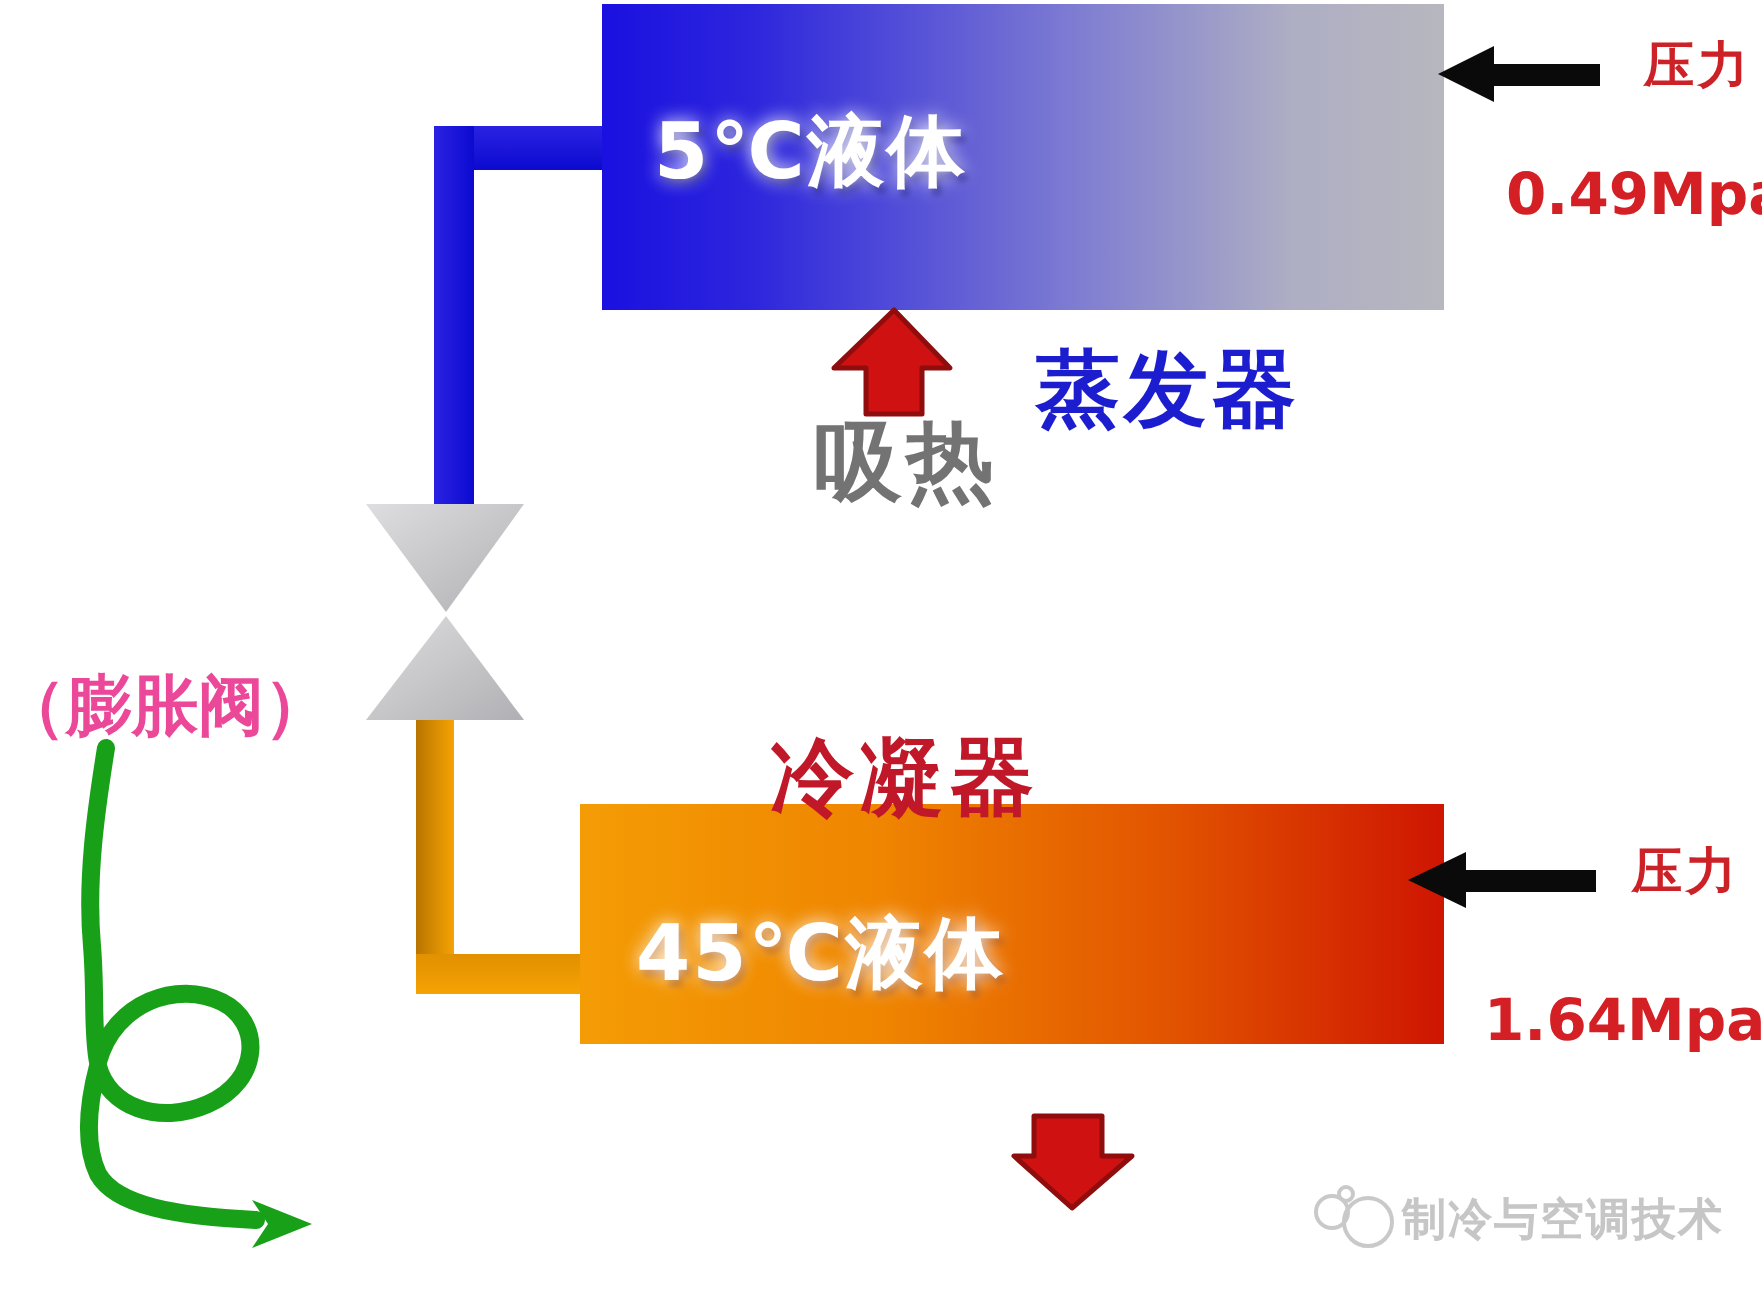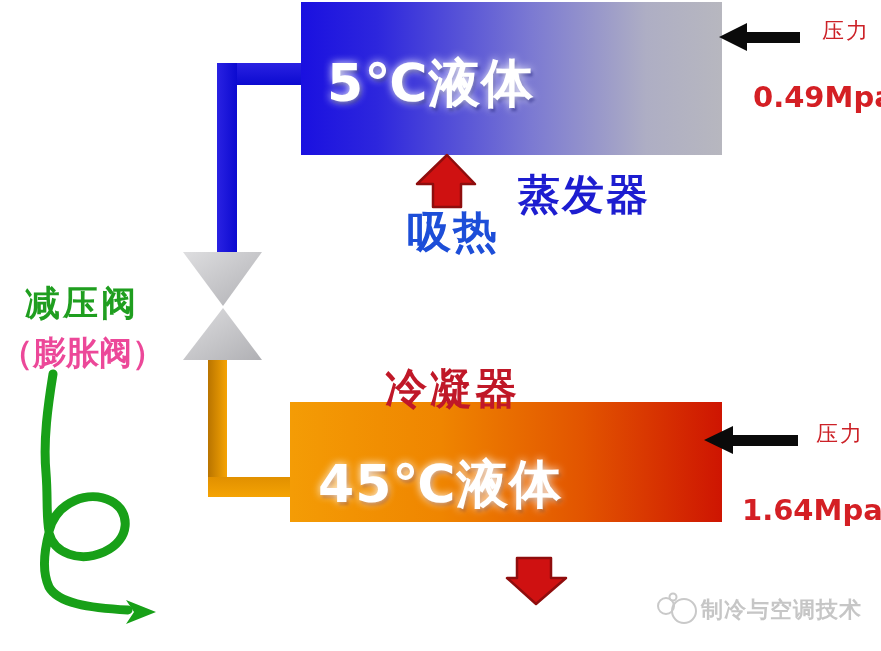--- a/index.html
+++ b/index.html
@@ -26,29 +26,29 @@
   .pipe-blue-v{left:217px;top:63px;width:20px;height:189px;
     background:linear-gradient(90deg,#2a22e2,#0c0ad0);}
   .pipe-orange-v{left:208px;top:359px;width:19px;height:138px;
     background:linear-gradient(90deg,#b97400,#f5a303);}
   .pipe-orange-h{left:208px;top:477px;width:84px;height:20px;
     background:linear-gradient(180deg,#e19000,#f5a303);}
   
   .liquid-label{
     color:#ffffff;font-weight:bold;
     font-family:"DejaVu Sans","Liberation Sans",sans-serif;
-    font-size:52px;line-height:1;letter-spacing:1px;white-space:nowrap;
+    font-size:39px;line-height:1;letter-spacing:1px;white-space:nowrap;
   }
   .liquid-evap{left:26px;top:55px;text-shadow:0 0 9px rgba(255,255,255,.95),2px 3px 3px rgba(10,10,120,.65);}
   .liquid-cond{left:28px;top:56px;text-shadow:0 0 9px rgba(255,255,255,.95),2px 3px 3px rgba(150,60,0,.6);}
   .label-evaporator{left:518px;top:174px;font-size:42px;font-weight:bold;color:#1d1dd0;letter-spacing:2px;line-height:1;}
   .label-condenser{left:385px;top:348px;font-size:42px;font-weight:bold;color:#c01828;letter-spacing:3px;line-height:1;margin-top:20px;}
-  .label-heat-in{left:407px;top:210px;font-size:44px;font-weight:bold;color:#1d4ed8;letter-spacing:2px;line-height:1;}
+  .label-heat-in{left:407px;top:210px;font-size:44px;font-weight:bold;color:#737373;letter-spacing:2px;line-height:1;}
   .label-heat-out{left:501px;top:598px;font-size:45px;font-weight:bold;color:#c0101c;letter-spacing:2px;line-height:1;}
-  .pressure-word{font-size:22px;color:#cc2127;letter-spacing:2px;line-height:1;}
+  .pressure-word{font-size:25px;color:#cc2127;letter-spacing:2px;line-height:1;font-weight:bold;}
   .pressure-word-top{left:822px;top:20px;}
   .pressure-word-bottom{left:816px;top:423px;}
   .pressure-value{
     font-family:"DejaVu Sans","Liberation Sans",sans-serif;
     font-size:29px;font-weight:bold;color:#d41f24;line-height:1;white-space:nowrap;
   }
   .pressure-value-top{left:753px;top:83px;}
   .pressure-value-bottom{left:742px;top:496px;}
   .label-valve-1{left:25px;top:285px;font-size:35px;font-weight:bold;color:#1f9e1f;letter-spacing:3px;line-height:1;}
   .label-valve-2{left:0px;top:336px;font-size:33px;font-weight:bold;color:#ec4899;line-height:1;white-space:nowrap;}
@@ -119,19 +119,18 @@
 
   <div class="abs label-evaporator">蒸发器</div>
   <div class="abs label-condenser">冷凝器</div>
   <div class="abs label-heat-in">吸热</div>
 
   <div class="abs pressure-word pressure-word-top">压力</div>
   <div class="abs pressure-value pressure-value-top">0.49Mpa</div>
   <div class="abs pressure-word pressure-word-bottom">压力</div>
   <div class="abs pressure-value pressure-value-bottom">1.64Mpa</div>
 
-  <div class="abs label-valve-1">减压阀</div>
   <div class="abs label-valve-2">（膨胀阀）</div>
 
 
   <div class="abs watermark-text">制冷与空调技术</div>
 
 </div>
 
 </body></html>

